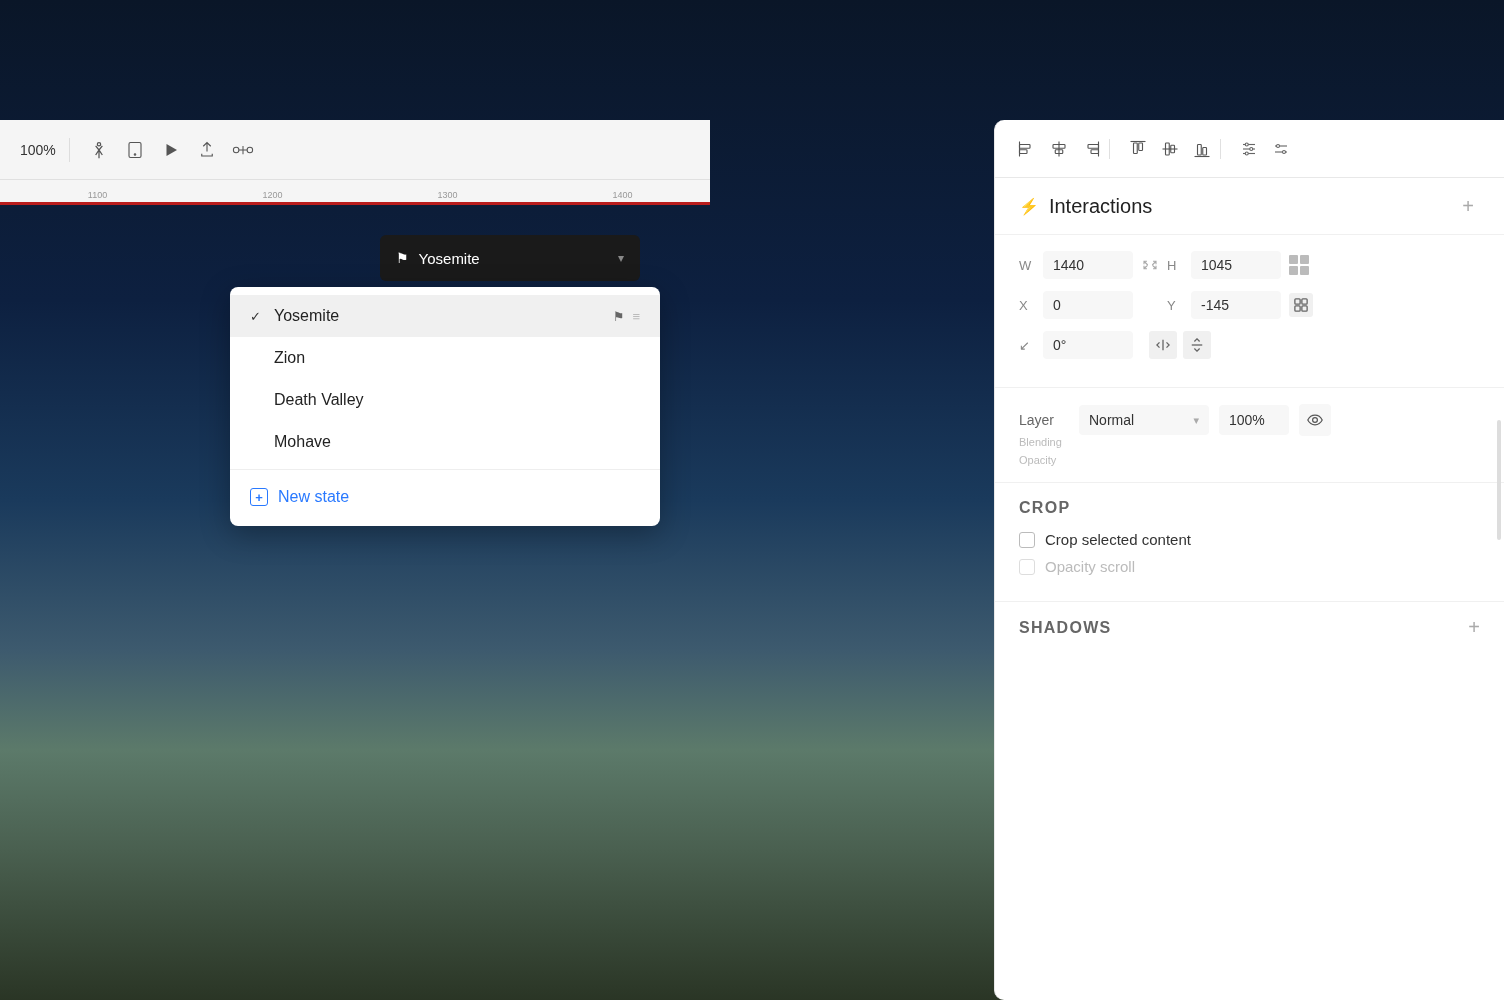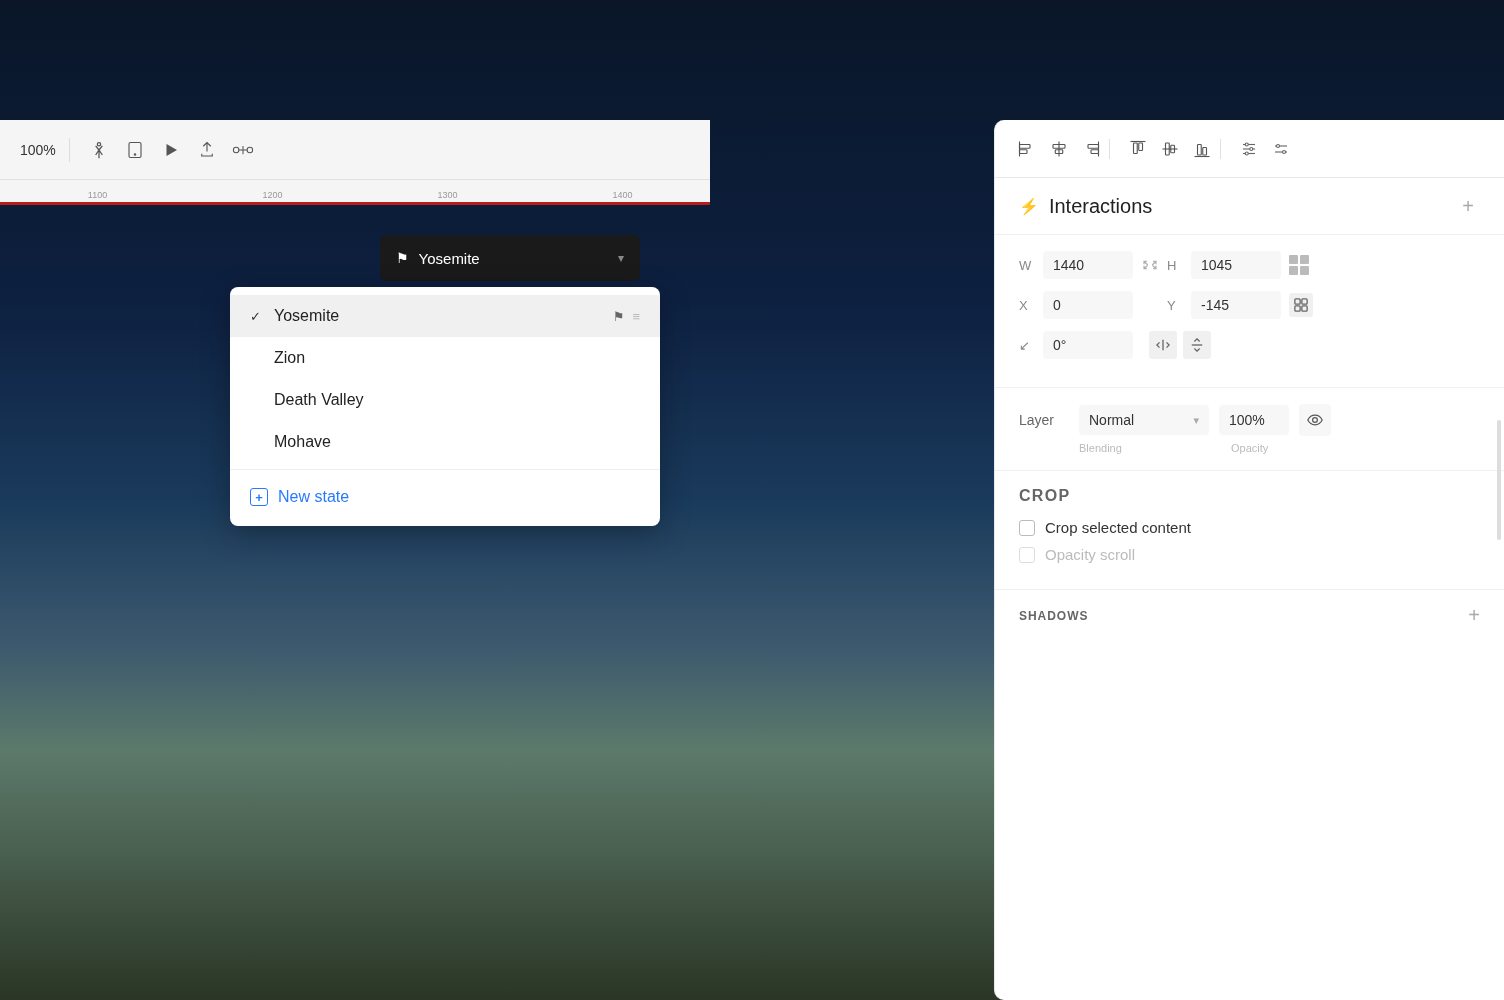--- a/index.html
+++ b/index.html
@@ -341,21 +341,20 @@
     
     .layer-section {
       padding: 16px 24px;
       border-bottom: 1px solid #f0f0f0;
     }
 
     .layer-row {
       display: flex;
       align-items: center;
       gap: 10px;
-      margin-bottom: 6px;
     }
 
     .layer-label {
       font-size: 14px;
       color: #666;
       width: 50px;
     }
 
     .layer-blend-select {
       background: #f7f7f7;
@@ -395,22 +394,22 @@
       display: flex;
       align-items: center;
       justify-content: center;
       cursor: pointer;
       color: #555;
       font-size: 14px;
     }
 
     .layer-sublabels {
       display: flex;
-      gap: 22px;
-      margin-left: 60px;
+      gap: 6px;
+      flex-direction: column;
     }
 
     .layer-sublabel {
       font-size: 11px;
       color: #bbb;
       width: 130px;
     }
 
     
     .crop-section {
@@ -457,21 +456,21 @@
       padding: 14px 24px;
     }
 
     .shadows-header {
       display: flex;
       align-items: center;
       justify-content: space-between;
     }
 
     .shadows-title {
-      font-size: 12px;
+      font-size: 16px;
       font-weight: 600;
       color: #666;
       letter-spacing: 0.08em;
     }
 
     .shadows-add {
       color: #aaa;
       font-size: 20px;
       cursor: pointer;
     }

